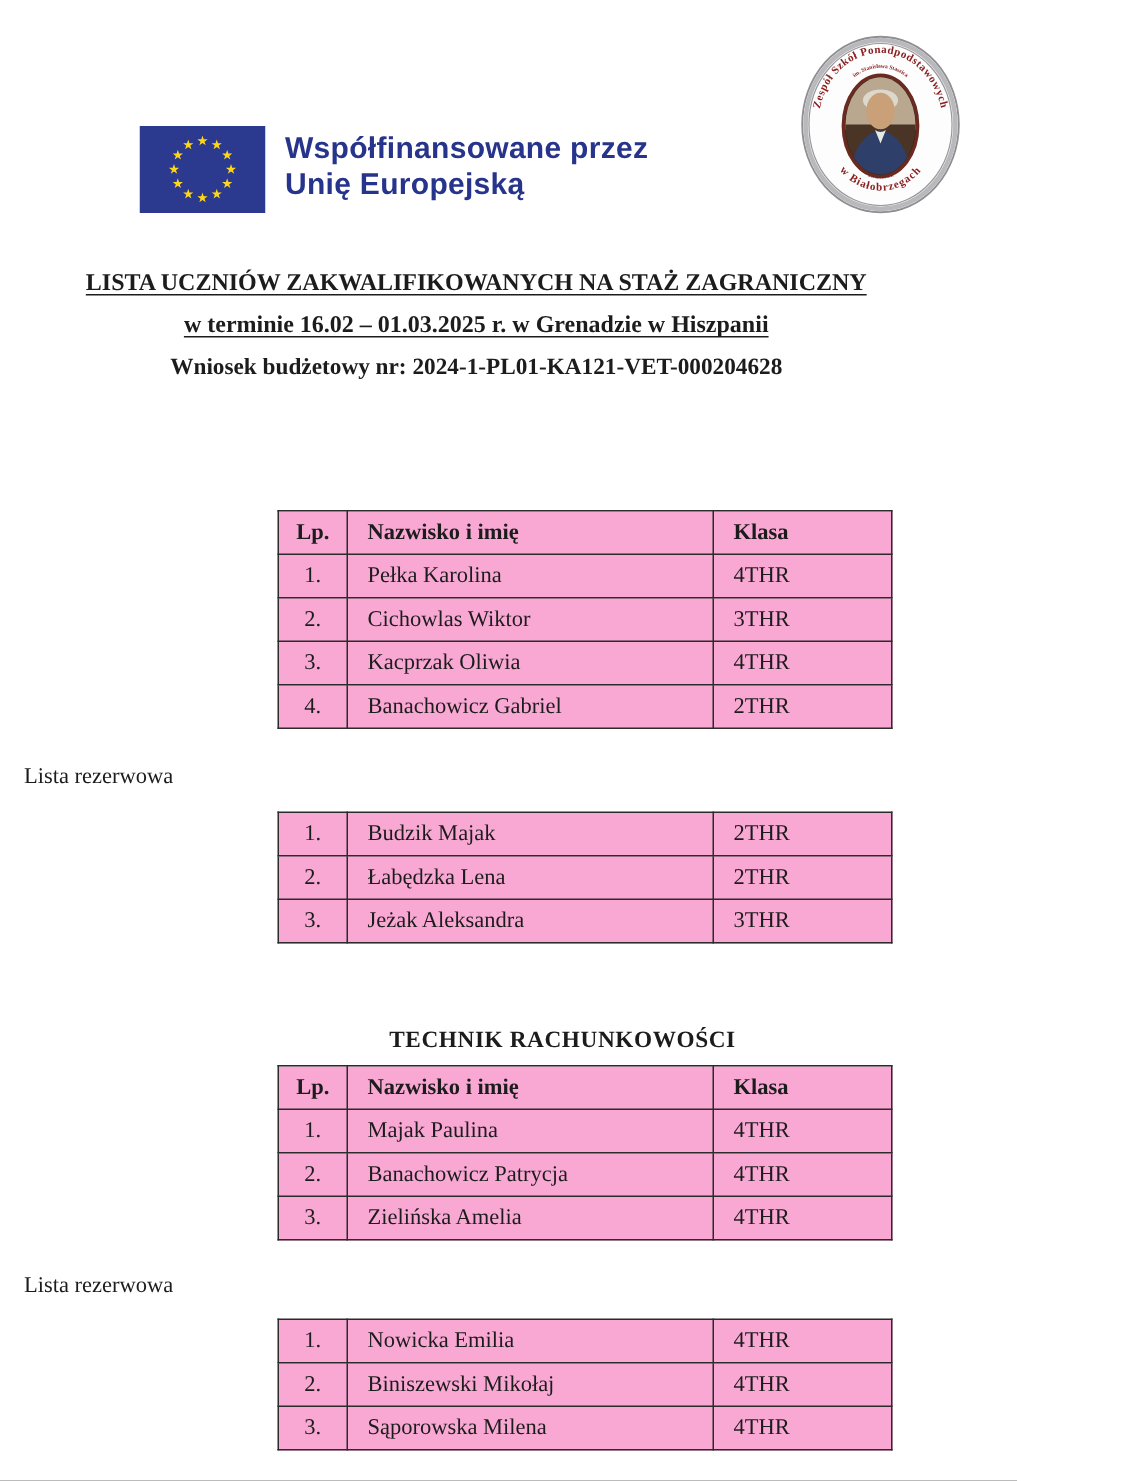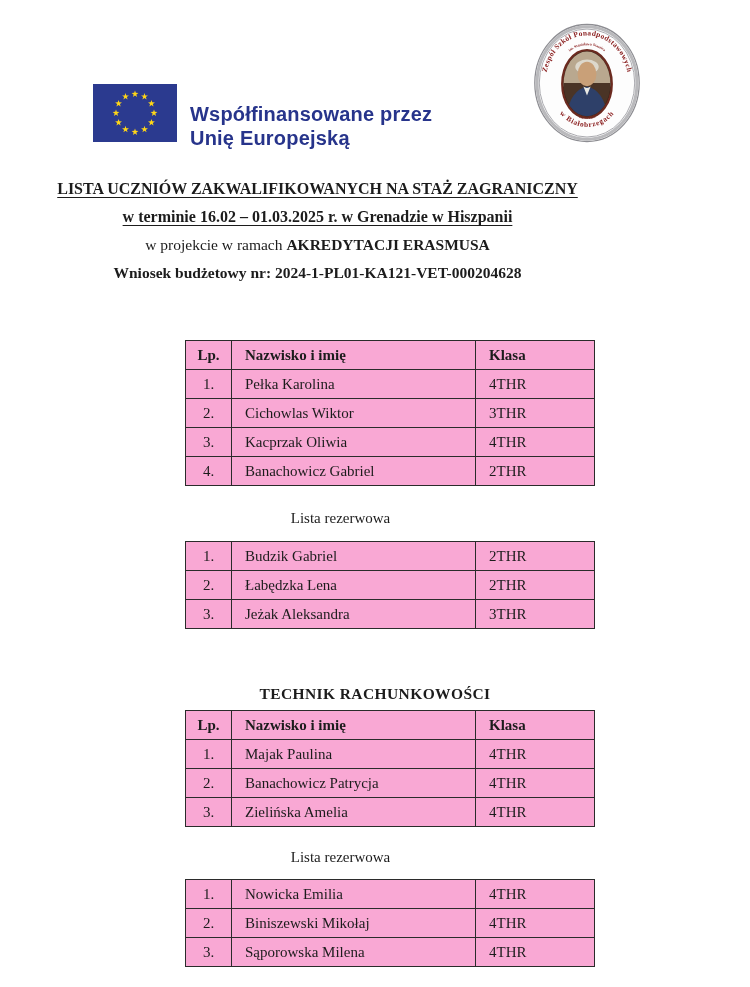--- a/index.html
+++ b/index.html
@@ -13,42 +13,42 @@
     color: #1c1c1c;
     overflow: hidden;
   }
 
   
   .eu-flag { position: absolute; left: 93px; top: 84px; }
   .eu-text {
     position: absolute; left: 190px; top: 87px;
     font-family: "Liberation Sans", sans-serif;
     font-weight: bold; font-size: 20px; line-height: 24px;
-    color: #27348b; letter-spacing: 0.2px; margin-top: 15px;
+    color: #27348b; letter-spacing: 0.2px;
   }
   .seal { position: absolute; left: 528px; top: 20px; }
 
   
   .title-block { position: absolute; left: 0; top: 179px; width: 635px; text-align: center; }
   .title-line { font-size: 16px; line-height: 20px; margin: 0 0 8px 0; }
   .t-bold { font-weight: bold; }
   .t-underline { text-decoration: underline; text-underline-offset: 3px; }
   .title-line.l3 { font-size: 15.5px; }
   .title-line.l4 { font-size: 15.5px; }
 
   
   .section-heading {
     position: absolute; left: 0; width: 750px; text-align: center;
     font-weight: bold; font-size: 15.5px; letter-spacing: 0.4px;
   }
   #sec1-heading { top: 316px; }
   #sec2-heading { top: 685px; }
 
   .reserve-label {
-    position: absolute; left: 0; width: 681px; text-align: center;
+    position: absolute; left: 16px; width: 681px; text-align: left;
     font-size: 15px;
   }
   #reserve1-label { top: 510px; }
   #reserve2-label { top: 849px; }
 
   table.doc-table {
     position: absolute; left: 185px;
     border-collapse: collapse;
     table-layout: fixed;
     width: 380px;
@@ -137,24 +137,20 @@
         <ellipse cx="65" cy="60" rx="10.5" ry="13.5" fill="#c9a078"></ellipse>
         <path d="M 42,108 Q 46,78 65,74 Q 84,78 88,108 Q 76,112 65,112 Q 54,112 42,108 Z" fill="#2e4069"></path>
         <path d="M 61,74 L 65,84 L 69,74 Q 65,77 61,74 Z" fill="#e9e9e4"></path>
       </g>
     </g>
   </svg>
 
   <div class="title-block">
     <div class="title-line t-bold t-underline">LISTA UCZNIÓW ZAKWALIFIKOWANYCH NA STAŻ ZAGRANICZNY</div>
     <div class="title-line t-bold t-underline">w terminie 16.02 – 01.03.2025 r. w Grenadzie w Hiszpanii</div>
-    <div class="title-line l3">
-      <span>w projekcie w ramach</span>
-      <span class="t-bold">AKREDYTACJI ERASMUSA</span>
-    </div>
     <div class="title-line l4 t-bold">Wniosek budżetowy nr: 2024-1-PL01-KA121-VET-000204628</div>
   </div>
 
 
   <table id="table1" class="doc-table">
     <tbody>
         <tr>
       <th class="col-lp">Lp.</th>
       <th class="col-name">Nazwisko i imię</th>
       <th class="col-class">Klasa</th>
@@ -181,21 +177,21 @@
     </tr>
   </tbody>
     </table>
 
   <div id="reserve1-label" class="reserve-label">Lista rezerwowa</div>
 
   <table id="rtable1" class="doc-table">
     <tbody>
         <tr>
       <td class="col-lp">1.</td>
-      <td class="col-name">Budzik Gabriel</td>
+      <td class="col-name">Budzik Majak</td>
       <td class="col-class">2THR</td>
     </tr>
     <tr>
       <td class="col-lp">2.</td>
       <td class="col-name">Łabędzka Lena</td>
       <td class="col-class">2THR</td>
     </tr>
     <tr>
       <td class="col-lp">3.</td>
       <td class="col-name">Jeżak Aleksandra</td>

